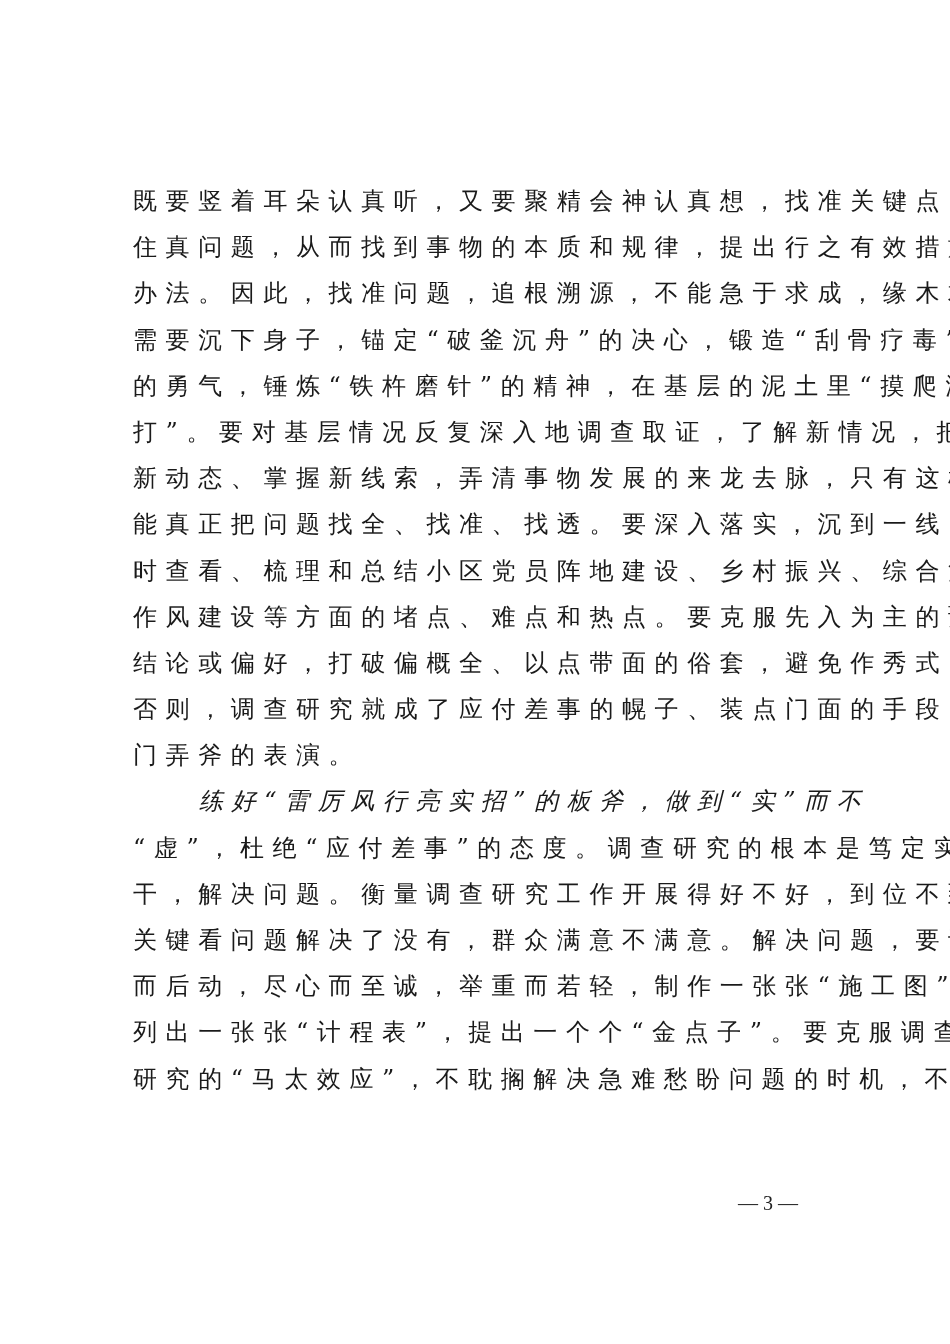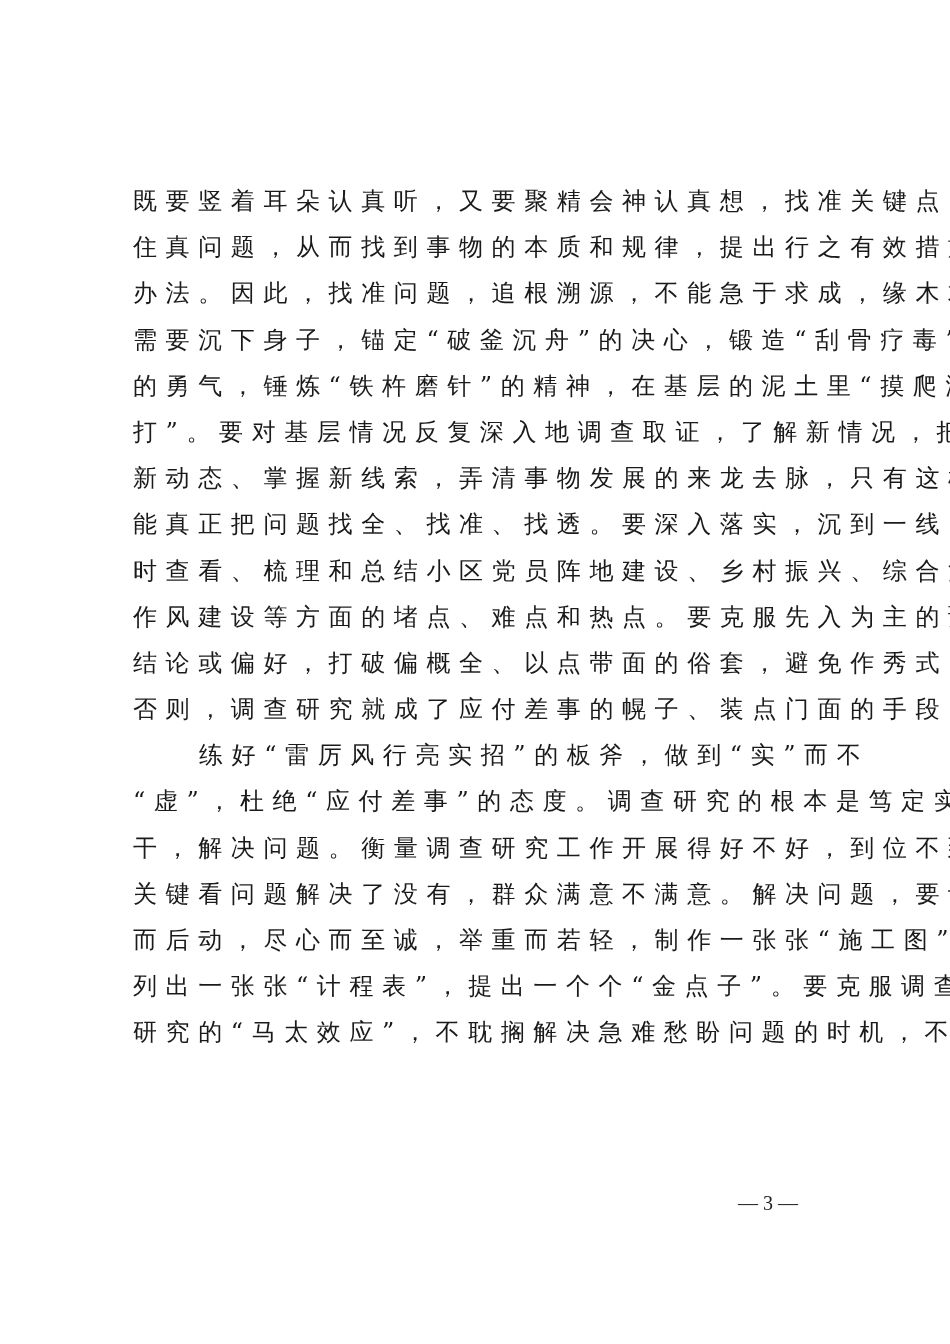--- a/index.html
+++ b/index.html
@@ -30,20 +30,21 @@
     }
     .line {
       height: 46.2px;
       line-height: 46.2px;
       font-size: 24px;
       white-space: nowrap;
       letter-spacing: 8.6px;
     }
     .line.indent {
       padding-left: 66px;
+      font-style: italic;
     }
     .page-number {
       position: absolute;
       left: 738px;
       top: 1192px;
       font-family: "Liberation Serif", "DejaVu Serif", serif;
       font-size: 20px;
       color: #222;
       white-space: nowrap;
     }
@@ -58,20 +59,21 @@
     <div class="line">办法。因此，找准问题，追根溯源，不能急于求成，缘木求鱼，</div>
     <div class="line">需要沉下身子，锚定“破釜沉舟”的决心，锻造“刮骨疗毒”</div>
     <div class="line">的勇气，锤炼“铁杵磨针”的精神，在基层的泥土里“摸爬滚</div>
     <div class="line">打”。要对基层情况反复深入地调查取证，了解新情况，把握</div>
     <div class="line">新动态、掌握新线索，弄清事物发展的来龙去脉，只有这样才</div>
     <div class="line">能真正把问题找全、找准、找透。要深入落实，沉到一线，及</div>
     <div class="line">时查看、梳理和总结小区党员阵地建设、乡村振兴、综合治理、</div>
     <div class="line">作风建设等方面的堵点、难点和热点。要克服先入为主的预见、</div>
     <div class="line">结论或偏好，打破偏概全、以点带面的俗套，避免作秀式、盆</div>
     <div class="line">否则，调查研究就成了应付差事的幌子、装点门面的手段、班</div>
+    <div class="line">门弄斧的表演。</div>
     <div class="line indent">练好“雷厉风行亮实招”的板斧，做到“实”而不</div>
     <div class="line">“虚”，杜绝“应付差事”的态度。调查研究的根本是笃定实</div>
     <div class="line">干，解决问题。衡量调查研究工作开展得好不好，到位不到位，</div>
     <div class="line">关键看问题解决了没有，群众满意不满意。解决问题，要谋定</div>
     <div class="line">而后动，尽心而至诚，举重而若轻，制作一张张“施工图”，</div>
     <div class="line">列出一张张“计程表”，提出一个个“金点子”。要克服调查</div>
     <div class="line">研究的“马太效应”，不耽搁解决急难愁盼问题的时机，不能</div>
   </div>
   <div class="page-number">— 3 —</div>
 </div>

